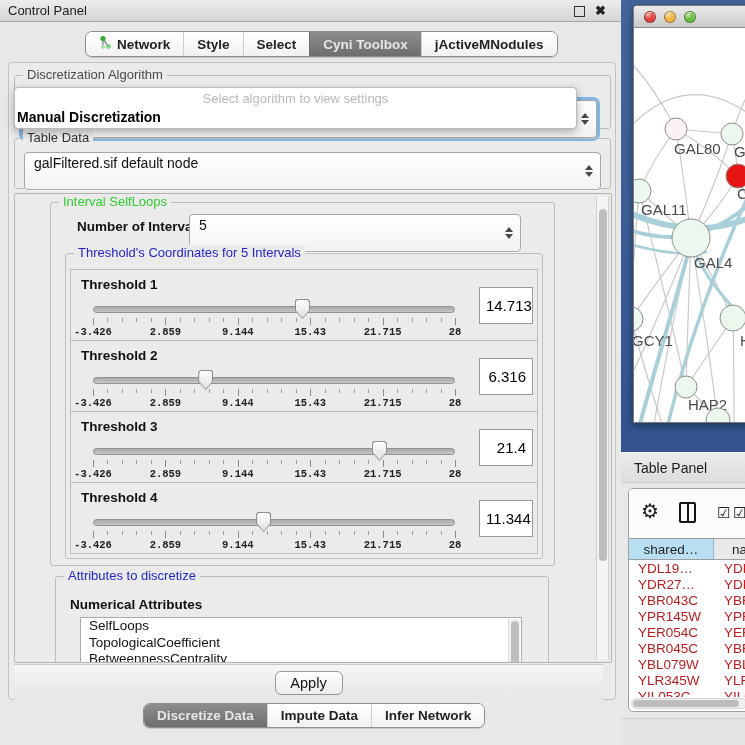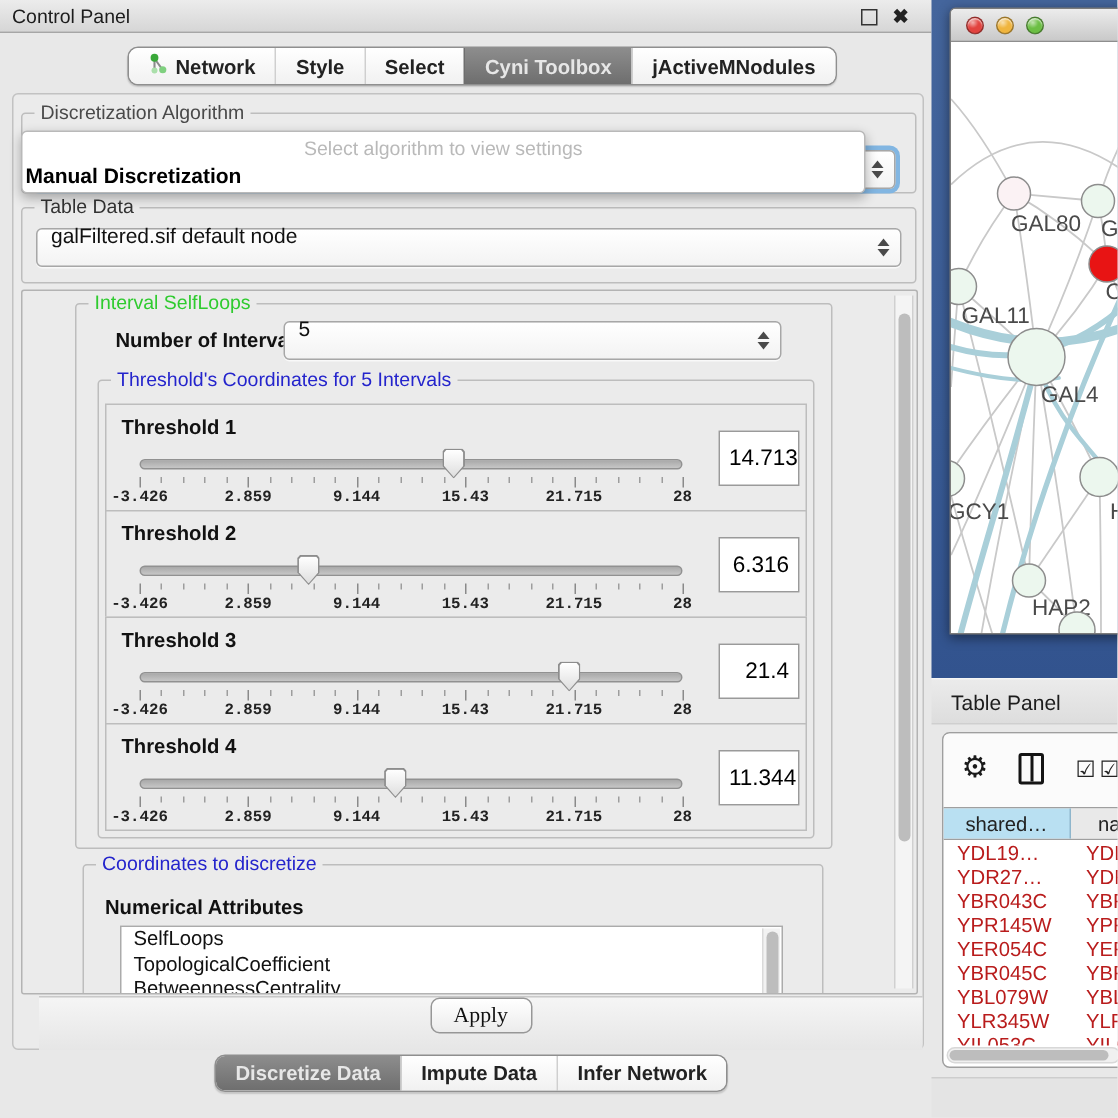--- a/index.html
+++ b/index.html
@@ -29,21 +29,21 @@
   #card { left:8px; top:62px; width:608px; height:638px; background:#ebebeb;
     border:1px solid #c2c2c2; border-radius:4px; }
 
   .group { position:absolute; border:1px solid #bdbdbd; border-radius:3px; background:transparent; }
   .gtitle { position:absolute; top:-9px; left:8px; padding:0 4px; background:#ebebeb; font-size:13px; white-space:nowrap; }
   .gtitle.green { color:#2fcb2f; }
   .gtitle.blue  { color:#2424cc; }
   .gtitle.plain { color:#4a4a4a; }
 
   
-  .combo { position:absolute; height:26px; border:1px solid #a7a7a7; border-radius:4px;
+  .combo { position:absolute; height:38px; border:1px solid #a7a7a7; border-radius:4px;
     background:linear-gradient(#ffffff,#f3f3f3); font-size:14px; color:#111;
     display:flex; align-items:center; padding:0 22px 17px 9px; box-shadow:0 1px 0 rgba(255,255,255,.7); }
   .combo .spin { position:absolute; right:7px; top:50%; transform:translateY(-50%); display:flex; flex-direction:column; gap:2px; }
   .tri-up    { width:0; height:0; border-left:4px solid transparent; border-right:4px solid transparent; border-bottom:5px solid #4a4a4a; }
   .tri-down  { width:0; height:0; border-left:4px solid transparent; border-right:4px solid transparent; border-top:5px solid #4a4a4a; }
   .combo.focusring { box-shadow:0 0 0 3px #82b6e2; }
 
   
   #algo-popup { left:14px; top:87px; width:563px; background:#ffffff;
     border:1px solid #b9b9b9; border-radius:4px; box-shadow:0 3px 8px rgba(0,0,0,.3); z-index:30; padding-bottom:2px; }
@@ -83,22 +83,22 @@
 
   
   #attrs-group { left:40px; top:382px; width:494px; height:140px; }
   #attrs-sub { left:14px; top:20px; font-size:13.5px; font-weight:bold; color:#111; position:absolute; }
   #attrs-list { position:absolute; left:24px; top:40px; width:442px; height:96px; background:#ffffff; border:1px solid #ababab; overflow:hidden; }
   .attr-item { font-size:13.5px; color:#111; padding:0 8px; line-height:16.5px; }
   #attrs-scroll { position:absolute; right:1px; top:1px; width:12px; height:94px; background:#f2f2f2; border-left:1px solid #dadada; }
   #attrs-scroll .thumb { position:absolute; left:2px; top:2px; width:8px; height:44px; background:#bdbdbd; border-radius:5px; }
 
   
-  #apply-row { left:17px; top:601px; width:589px; height:36px; background:linear-gradient(#f5f5f5,#e6e6e6);
-    border-top:1px solid #c9c9c9; display:flex; align-items:flex-start; justify-content:center; position:absolute;font-family:Liberation Serif, serif; }
+  #apply-row { left:5px; top:601px; width:589px; height:36px; background:linear-gradient(#f5f5f5,#e6e6e6);
+    border-top:1px solid #c9c9c9; display:flex; align-items:center; justify-content:center; position:absolute; }
   #apply-btn { width:68px; height:24px; border:1px solid #979797; border-radius:6px;
     background:linear-gradient(#ffffff,#ececec); font-size:14.5px; color:#111; text-align:center; line-height:22px; }
 
   
   #bottom-tabs { left:143px; top:703px; height:25px; display:flex; border:1px solid #8f8f8f; border-radius:7px;
     overflow:hidden; background:#fdfdfd; box-shadow:0 1px 1px rgba(0,0,0,.15); }
 
   
   #right-col { left:621px; top:0; width:124px; height:745px; background:#e8e8e8; }
   #desktop { left:0; top:0; width:124px; height:452px; background:linear-gradient(#44659c,#3a5c96 60%,#32538e); }
@@ -374,21 +374,21 @@
                 <div class="ticklabel" style="left: 60%;">15.43</div>
                 <div class="ticklabel" style="left: 80%;">21.715</div>
                 <div class="ticklabel" style="left: 100%;">28</div>
               </div>
               <div class="thr-value">11.344</div>
             </div>
           </div>
       </div>
 
       <div class="group" id="attrs-group">
-        <span class="gtitle blue">Coordinates to discretize</span>
+        <span class="gtitle blue">Attributes to discretize</span>
         <span id="attrs-sub">Numerical Attributes</span>
         <div id="attrs-list">
           <div class="attr-item">SelfLoops</div>
             <div class="attr-item">TopologicalCoefficient</div>
             <div class="attr-item">BetweennessCentrality</div>
             <div id="attrs-scroll">
               <div class="thumb"></div>
             </div>
         </div>
       </div>

